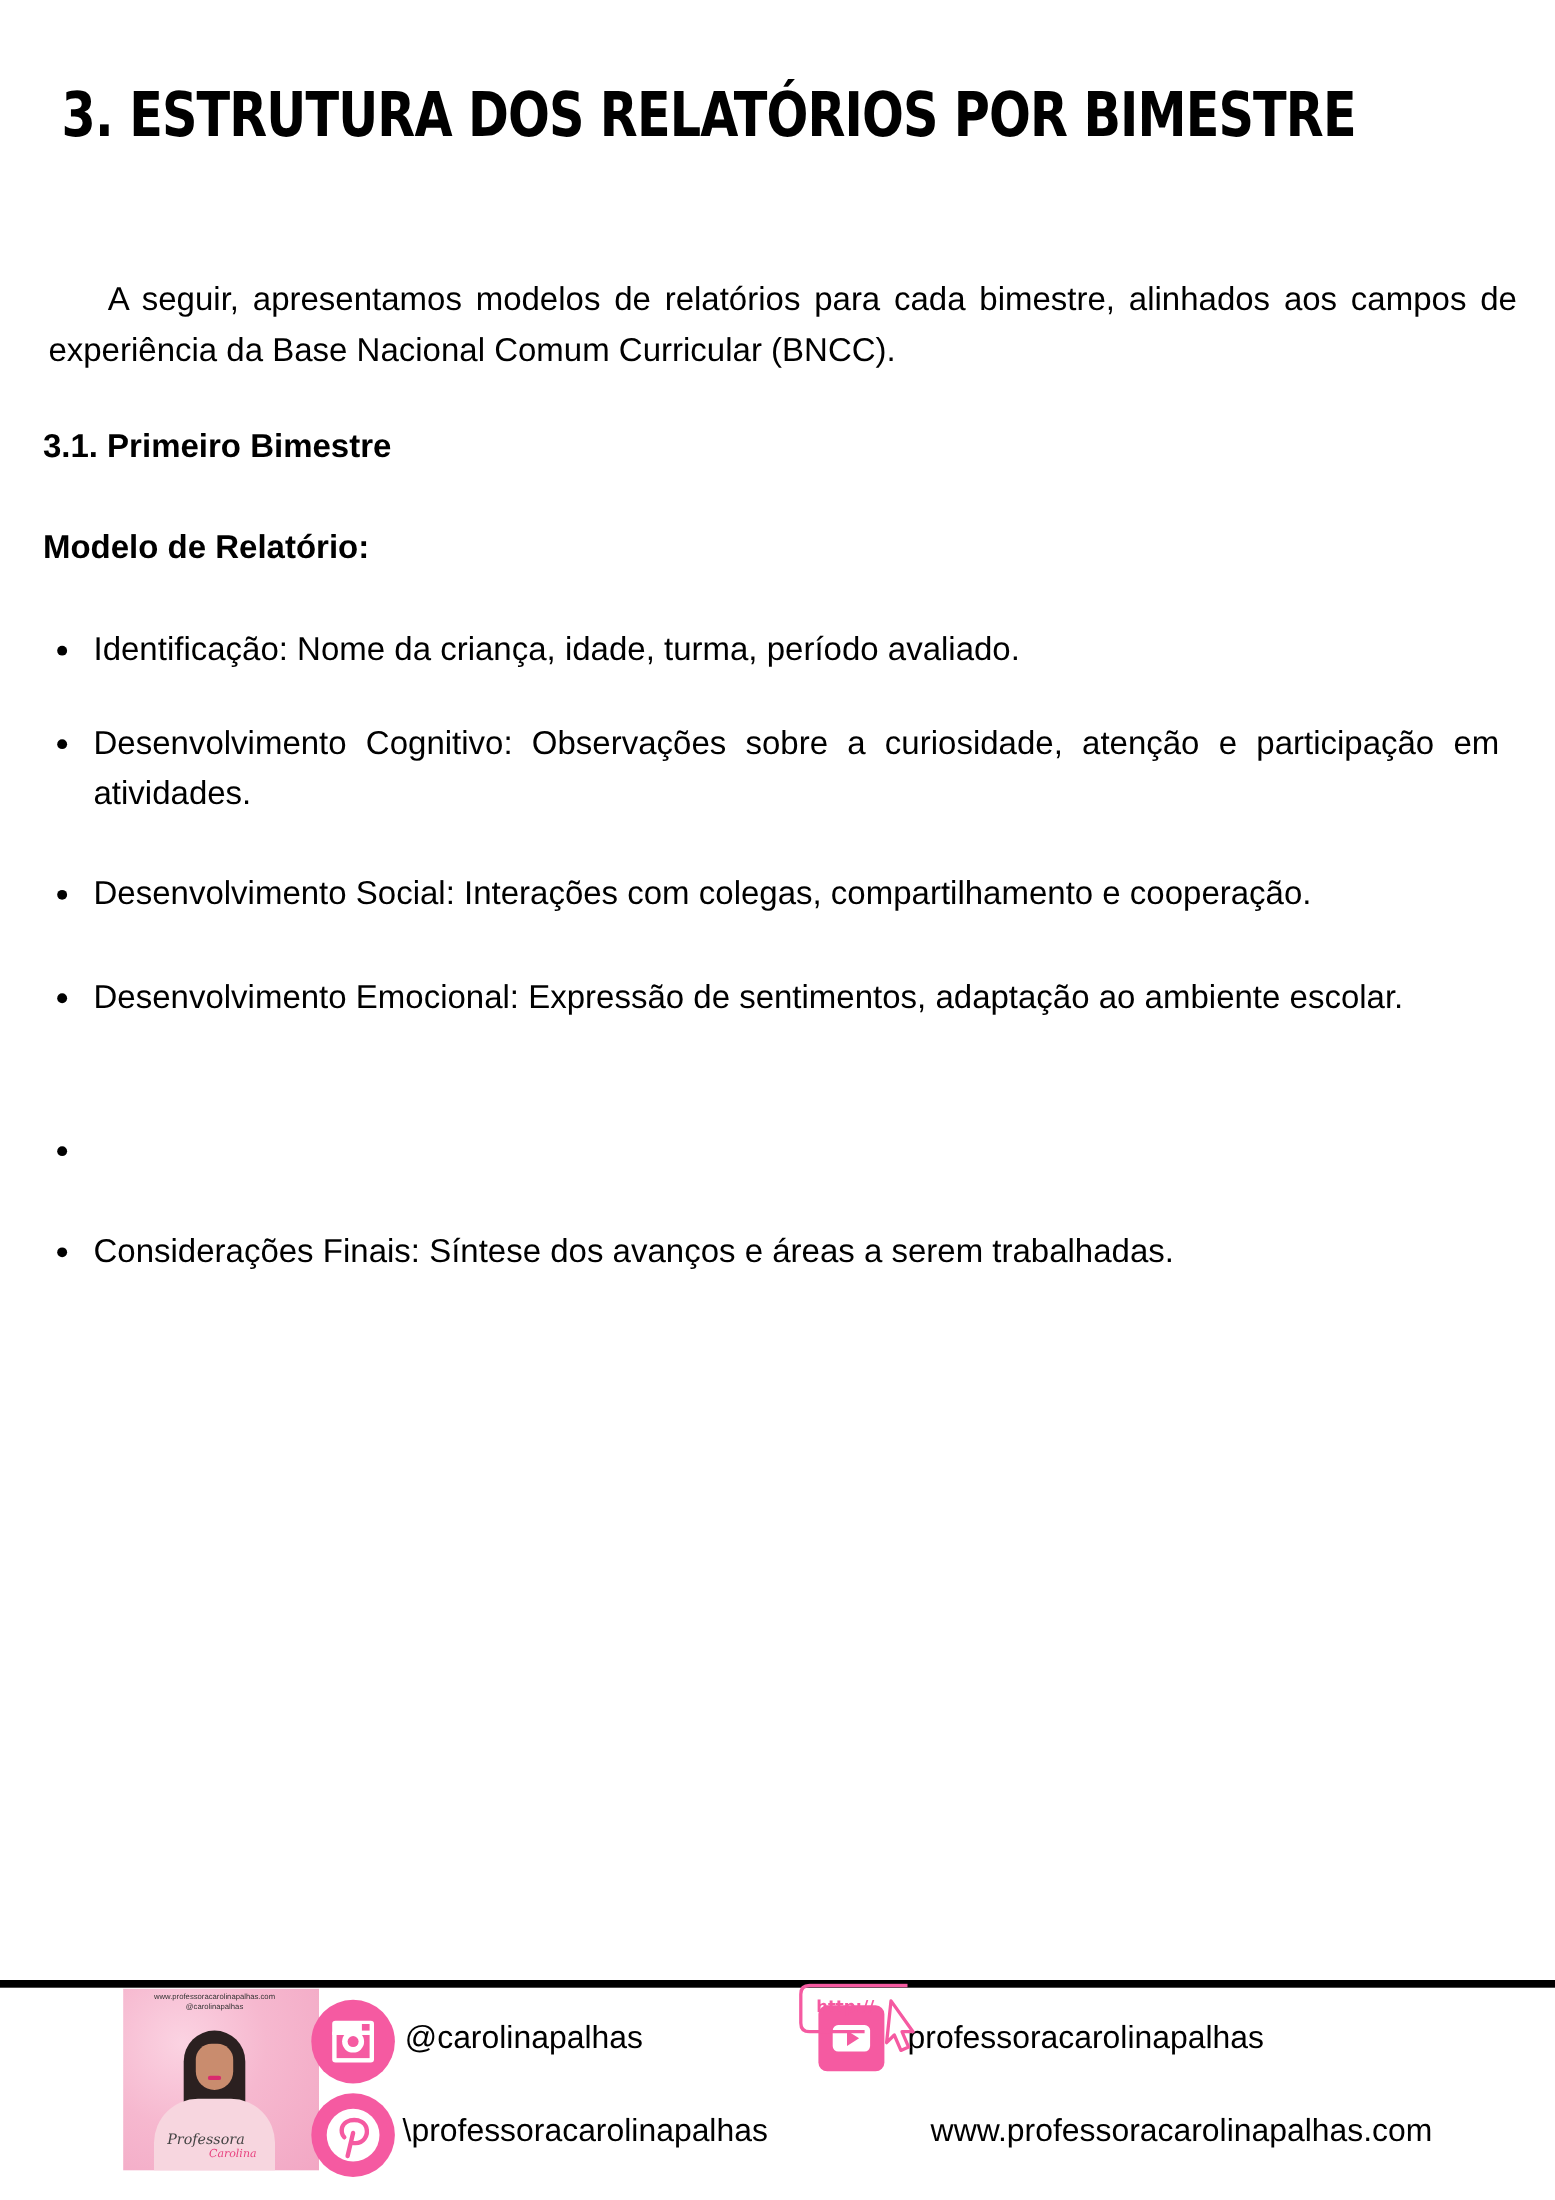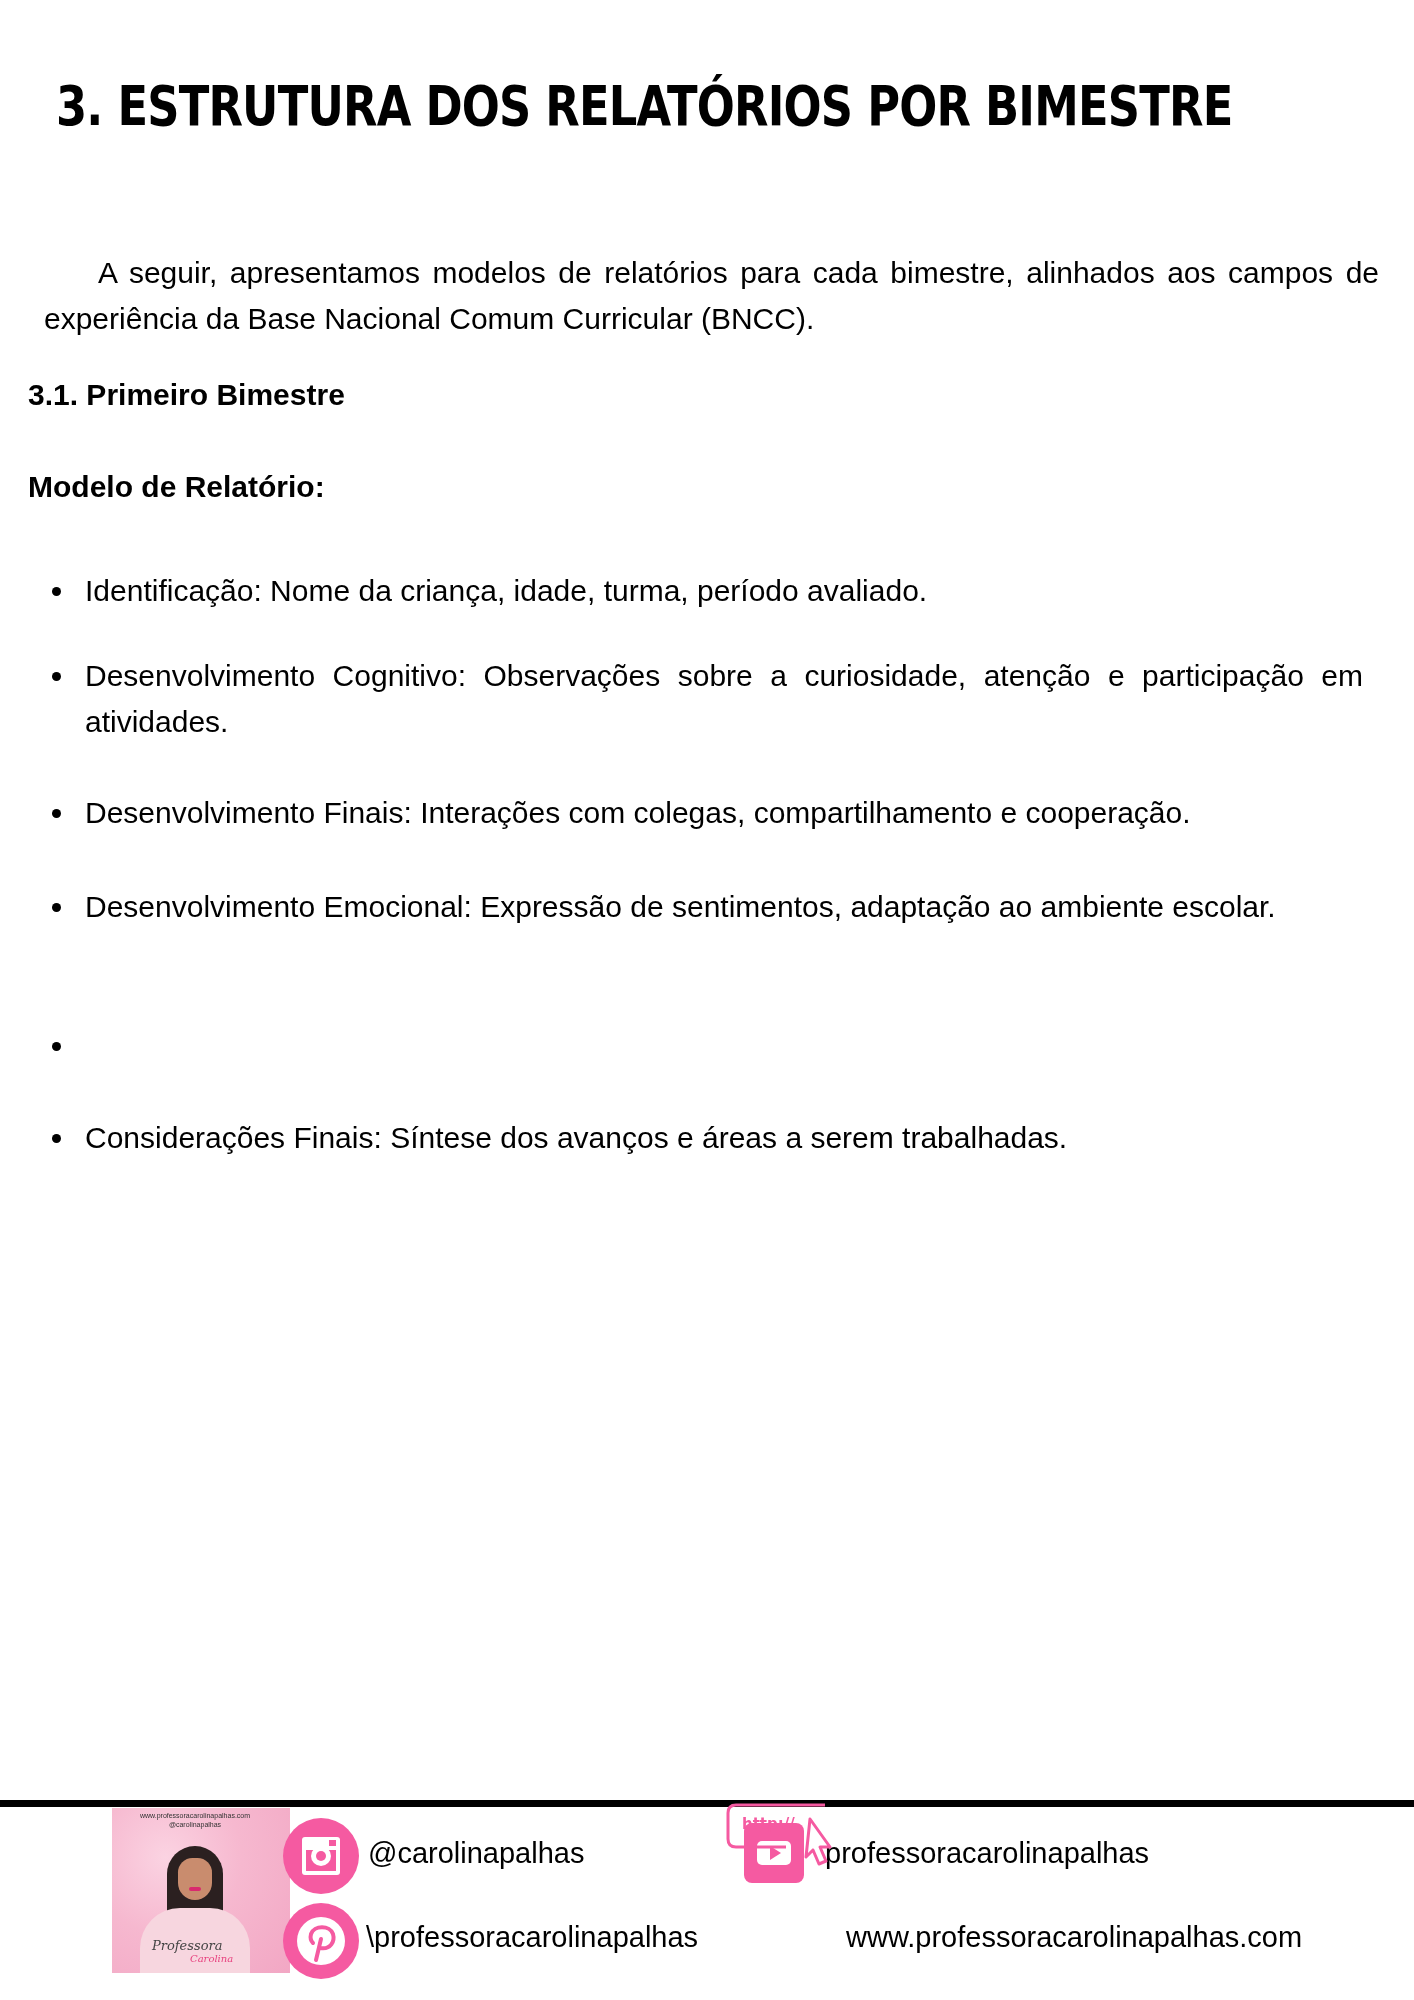--- a/index.html
+++ b/index.html
@@ -11,21 +11,21 @@
     position: absolute; left: 56px; top: 74px; margin: 0;
     font-family: "DejaVu Sans", sans-serif; font-weight: bold; font-size: 56px;
     letter-spacing: -1px; transform-origin: left top; transform: scaleX(0.80);
     white-space: nowrap; line-height: 64px;
   }
   .para {
     position: absolute; left: 28px; width: 1335px; top: 234px; margin: 16px;
     font-size: 30px; line-height: 46px; text-align: justify; text-indent: 54px;
   }
   .heading {
-    position: absolute; left: 28px; margin: 0; font-size: 30px; font-weight: bold; line-height: 40px; white-space: nowrap;
+    position: absolute; left: 28px; margin: 11px; font-size: 30px; font-weight: bold; line-height: 40px; white-space: nowrap;
   }
   .h-section { top: 375px; }
   .h-model { top: 467px; }
   .bullets { position: absolute; left: 0; top: 0; margin: 0; padding: 0; list-style: none; }
   .bullet {
     position: absolute; left: 85px; width: 1278px; font-size: 30px; line-height: 46px; text-align: justify;
   }
   .bullet-dot {
     position: absolute; left: -33px; top: 19px; width: 9px; height: 9px; border-radius: 50%; background: #000;
   }
@@ -69,21 +69,21 @@
   <li class="bullet" style="top:568px">
     <span class="bullet-dot"></span>
     <span>Identificação: Nome da criança, idade, turma, período avaliado.</span>
   </li>
   <li class="bullet" style="top:653px">
     <span class="bullet-dot"></span>
     <span>Desenvolvimento Cognitivo: Observações sobre a curiosidade, atenção e participação em atividades.</span>
   </li>
   <li class="bullet" style="top:790px">
     <span class="bullet-dot"></span>
-    <span>Desenvolvimento Finais: Interações com colegas, compartilhamento e cooperação.</span>
+    <span>Desenvolvimento Social: Interações com colegas, compartilhamento e cooperação.</span>
   </li>
   <li class="bullet" style="top:884px">
     <span class="bullet-dot"></span>
     <span>Desenvolvimento Emocional: Expressão de sentimentos, adaptação ao ambiente escolar.</span>
   </li>
   <li class="bullet" style="top:1023px">
     <span class="bullet-dot"></span>
   </li>
   <li class="bullet" style="top:1115px">
     <span class="bullet-dot"></span>

